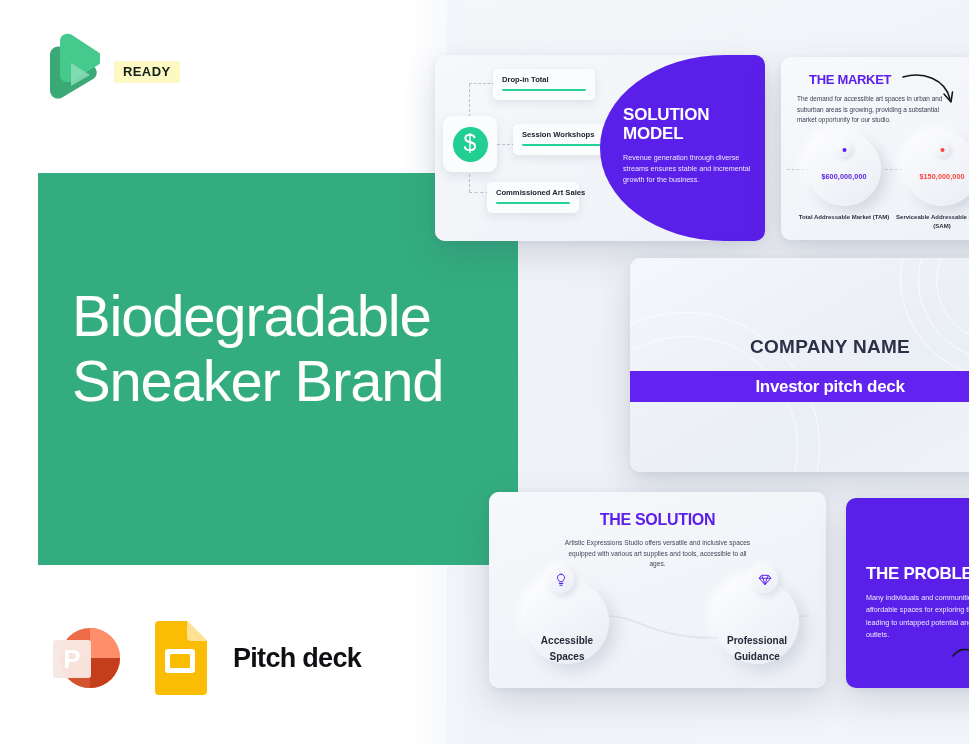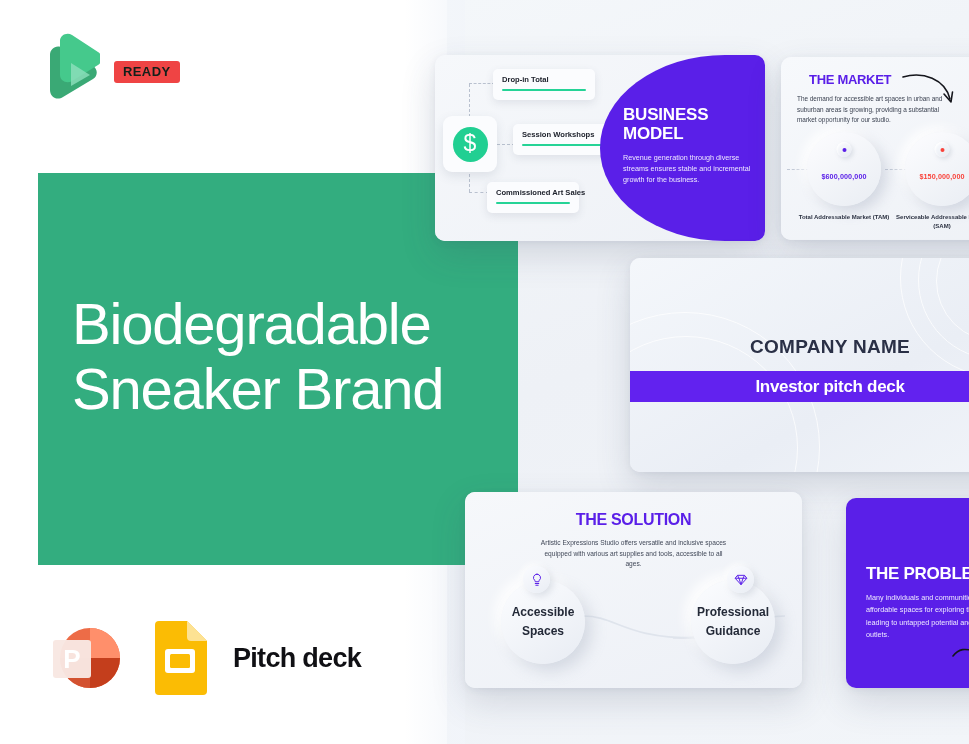--- a/index.html
+++ b/index.html
@@ -25,32 +25,32 @@
   .green-block {
     position:absolute; left:38px; top:173px; width:480px; height:392px;
     background:#33ad7f;
   }
 
   
   .brand { position:absolute; left:38px; top:33px; display:flex; align-items:center; gap:14px; }
   .logo-mark { position:relative; width:62px; height:80px; flex:0 0 auto; }
   .brand-text { position:relative; padding-top:2px; }
   .ready-badge {
-    display:inline-block; background:#ef4444; color:#12201a;
+    display:inline-block; background:#fef9c3; color:#12201a;
     font-size:13px; font-weight:700; letter-spacing:.4px;
     padding:3px 9px 4px; border-radius:3px; margin-bottom:4px;
   }
   .brand-title {
     font-size:30px; font-weight:700; letter-spacing:-0.9px; color:#0d0d10;
     line-height:1.05; white-space:nowrap;
   }
 
   
   .hero-title {
-    position:absolute; left:72px; top:292px; width:470px;
+    position:absolute; left:72px; top:284px; width:470px;
     color:#ffffff; font-size:58px; line-height:1.12; font-weight:400;
     letter-spacing:-1.2px;
   }
 
   
   .bottom-row { position:absolute; left:45px; top:617px; display:flex; align-items:center; gap:22px; }
   .ppt-icon { position:relative; width:82px; height:82px; flex:0 0 auto; }
   .slides-icon { position:relative; width:62px; height:74px; flex:0 0 auto; }
   .bottom-label { font-size:27px; font-weight:700; color:#101014; letter-spacing:-0.7px; }
 
@@ -136,31 +136,31 @@
     position:absolute; left:0; right:0; top:78px; text-align:center;
     font-size:19px; font-weight:700; color:#2a3046; letter-spacing:.3px;
   }
   .co-band {
     position:absolute; left:0; right:0; top:113px; height:31px; background:#6222ef;
     display:flex; align-items:center; justify-content:center;
   }
   .co-band span { color:#fff; font-size:17px; font-weight:700; letter-spacing:-.3px; }
 
   
-  #slide-solution { left:465px; top:492px; width:337px; height:196px; }
+  #slide-solution { left:489px; top:492px; width:337px; height:196px; }
   #slide-solution .sl-bg { position:absolute; inset:0; background:linear-gradient(160deg,#f6f8fb,#edf0f6); }
   .sl-title { position:absolute; left:0; right:0; top:19px; text-align:center; font-size:16px; font-weight:700; color:#5a1fe8; letter-spacing:-.3px; }
   .sl-desc { position:absolute; left:72px; right:72px; top:46px; text-align:center; font-size:6.6px; line-height:1.62; color:#414858; }
   .sl-node { position:absolute; }
   .sl-circle {
     width:84px; height:84px; border-radius:50%;
     background:linear-gradient(145deg,#fcfdff,#e8ecf3);
     box-shadow: 7px 7px 15px rgba(150,160,180,.30), -6px -6px 12px rgba(255,255,255,.95);
-    display:flex; align-items:center; justify-content:center; text-align:center;
-    font-size:12px; font-weight:700; color:#242a38; line-height:1.55;
+    display:flex; align-items:flex-end; justify-content:center; text-align:center;
+    font-size:10px; font-weight:700; color:#242a38; line-height:1.55;
   }
   .sl-badge {
     position:absolute; width:27px; height:27px; border-radius:50%;
     background:linear-gradient(145deg,#fbfcff,#e9edf4);
     box-shadow: 3px 3px 7px rgba(150,160,180,.28), -2px -2px 6px rgba(255,255,255,.95);
     display:flex; align-items:center; justify-content:center;
   }
   .sl-connector { position:absolute; height:28px; }
 
   
@@ -249,21 +249,21 @@
       <div class="bm-chip-label">Session Workshops</div>
       <div class="bm-chip-bar"></div>
     </div>
     <div class="bm-chip" id="bm-chip-3">
       <div class="bm-chip-label">Commissioned Art Sales</div>
       <div class="bm-chip-bar"></div>
     </div>
 
     <div class="bm-purple"></div>
     <div class="bm-heading">
-      <div>BUSINESS</div>
+      <div>SOLUTION</div>
       <div>MODEL</div>
     </div>
     <div class="bm-desc">Revenue generation through diverse streams ensures stable and incremental growth for the business.</div>
   </div>
 
   <div class="slide" id="slide-market">
     <div class="mk-bg"></div>
     <div class="mk-title">THE MARKET</div>
     <div class="mk-arrow">
       <svg width="55" height="38" viewBox="0 0 55 38">

